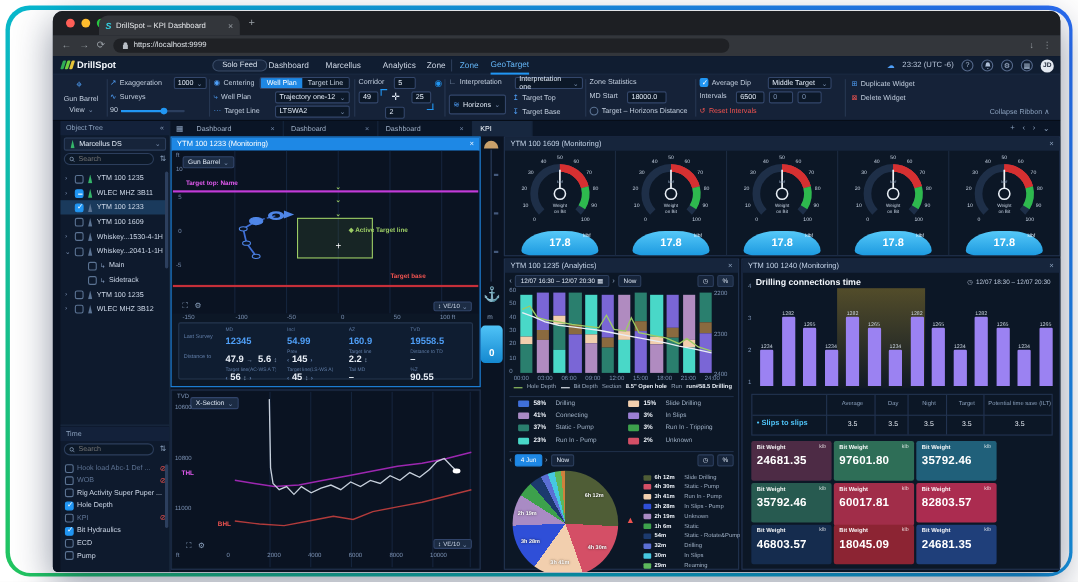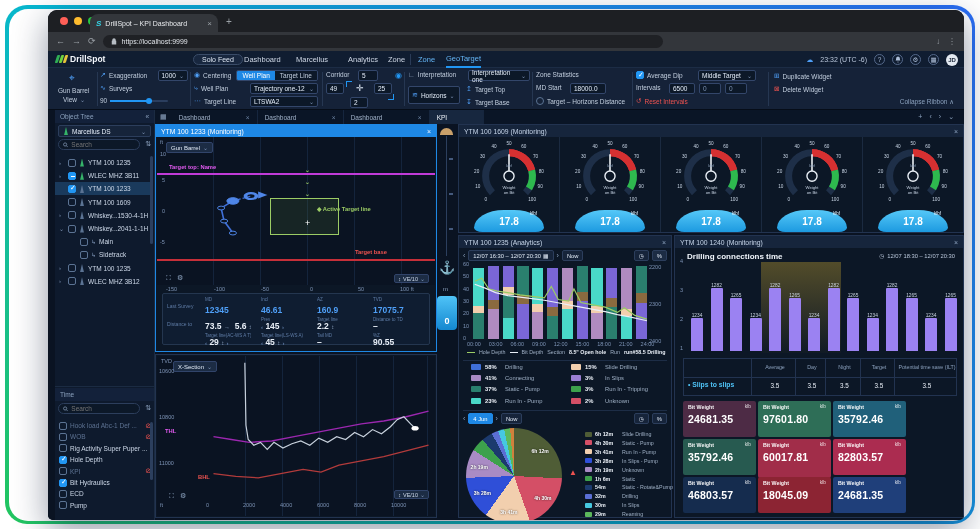--- a/index.html
+++ b/index.html
@@ -581,50 +581,50 @@
         </div>
         <div id="gbx"></div>
         <div class="survey">
           <div class="slabel">Last Survey</div>
           <div class="scell">
               <span class="l">MD</span>
               <span class="v blue">12345</span>
             </div>
           <div class="scell">
               <span class="l">Incl</span>
-              <span class="v blue">46.61</span>
+              <span class="v blue">54.99</span>
             </div>
           <div class="scell">
               <span class="l">AZ</span>
               <span class="v blue">160.9</span>
             </div>
           <div class="scell">
               <span class="l">TVD</span>
-              <span class="v blue">17075.7</span>
+              <span class="v blue">19558.5</span>
             </div>
           <div class="slabel">Distance to</div>
           <div class="scell">
-              <span class="v"><span>73.5</span> <span class="arr">→</span>&nbsp;&nbsp;<span>5.6</span> <span class="arr">↕</span></span>
+              <span class="v"><span>47.9</span> <span class="arr">→</span>&nbsp;&nbsp;<span>5.6</span> <span class="arr">↕</span></span>
             </div>
           <div class="scell">
               <span class="l">Prev</span>
               <span class="v"><span class="navarr">‹</span> <span>145</span> <span class="navarr">›</span></span>
             </div>
           <div class="scell">
               <span class="l">Target line</span>
               <span class="v"><span>2.2</span> <span class="arr">↕</span></span>
             </div>
           <div class="scell">
               <span class="l">Distance to TD</span>
               <span class="v">–</span>
             </div>
           <div class="slabel"></div>
           <div class="scell">
               <span class="l">Target line(AC-WS A T)</span>
-              <span class="v"><span class="navarr">‹</span> <span>29</span> <span class="arr">↕</span> <span class="navarr">›</span></span>
+              <span class="v"><span class="navarr">‹</span> <span>56</span> <span class="arr">↕</span> <span class="navarr">›</span></span>
             </div>
           <div class="scell">
               <span class="l">Target line(LS-WS A)</span>
               <span class="v"><span class="navarr">‹</span> <span>45</span> <span class="arr">↕</span> <span class="navarr">›</span></span>
             </div>
           <div class="scell">
               <span class="l">Tail MD</span>
               <span class="v">–</span>
             </div>
           <div class="scell">

